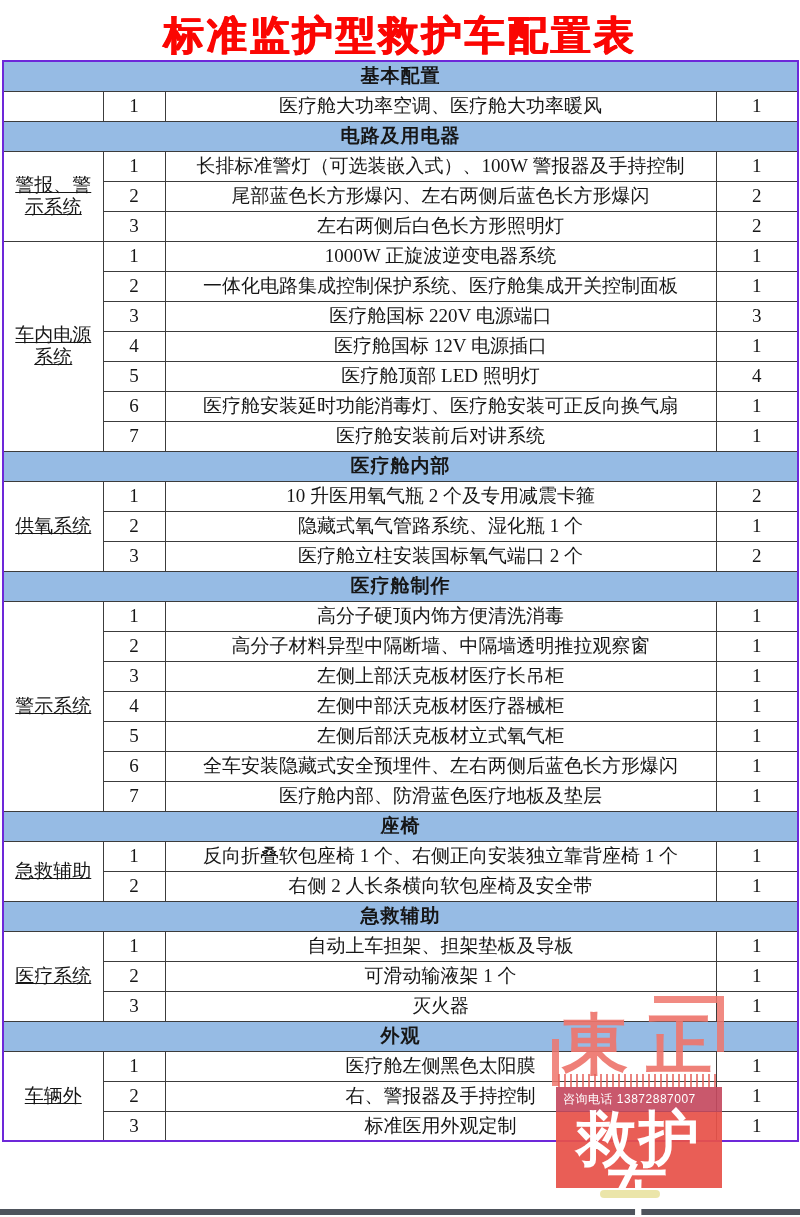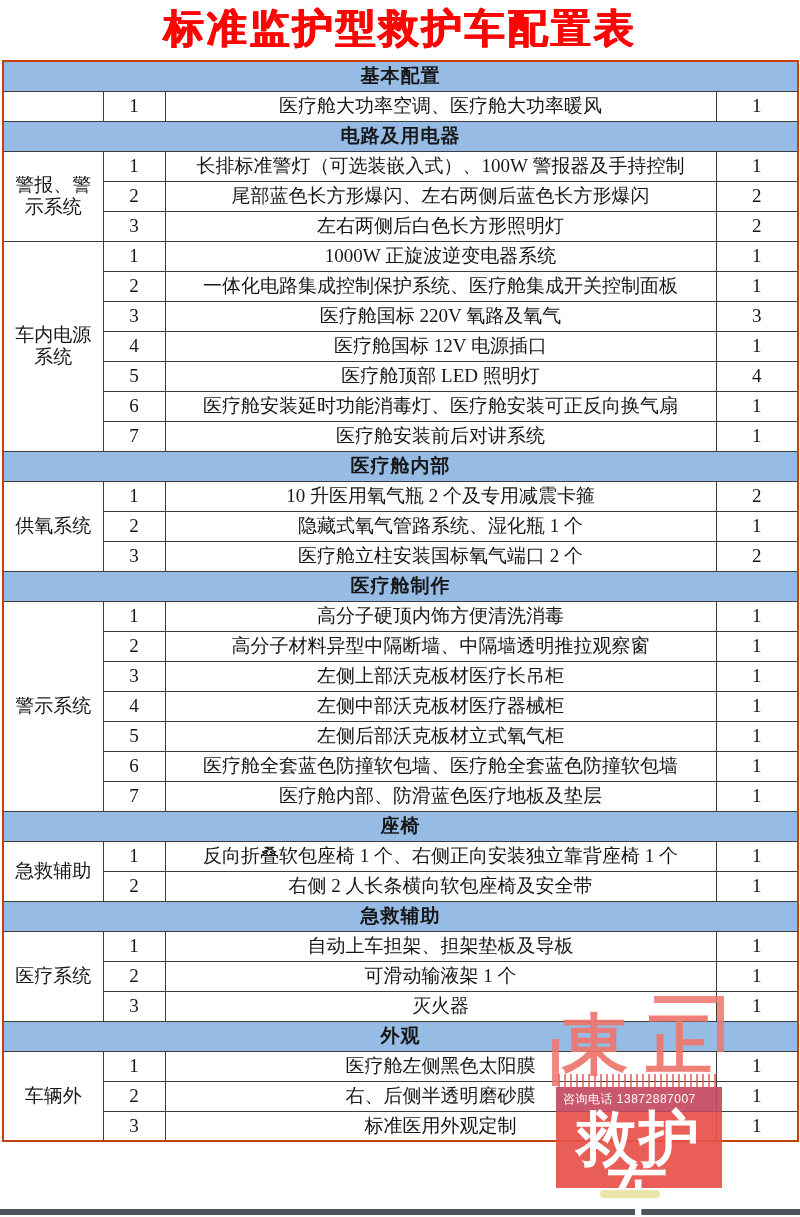--- a/index.html
+++ b/index.html
@@ -2,41 +2,41 @@
 <html><head>
 <meta charset="utf-8">
 <style>
   * { box-sizing: border-box; }
   html,body { margin:0; padding:0; }
   body {
     width:800px; height:1217px; position:relative; background:#ffffff;
     font-family:"Liberation Serif","DejaVu Serif",serif; overflow:hidden;
   }
   .page-title {
-    margin:4px 0 6px; text-align:center;
+    margin:11px 0 6px; text-align:center;
     font-family:"Liberation Sans","DejaVu Sans",sans-serif;
     font-size:40px; line-height:1.2; font-weight:900; color:#fb0603;
     letter-spacing:3px;
     text-shadow:1px 0 currentColor, -0.5px 0 currentColor;
   }
   .table-wrap { position:absolute; left:2px; top:60px; width:795px; }
   table.cfg {
     width:795px; border-collapse:collapse; table-layout:fixed;
-    border:2px solid #c2410c;
+    border:2px solid #6d28d9;
   }
   table.cfg td {
     border:1px solid #3c3c3c; text-align:center; vertical-align:middle;
     font-size:19px; color:#161616; padding:1px 3px; height:30px; line-height:1.15;
     overflow:hidden;
   }
   td.sec {
     background:#96bbe4; border:2px solid #54749c;
     font-weight:bold; font-size:21px; height:28px; letter-spacing:1px;
   }
-  td.cat { font-size:19px; padding:1px 6px; }
+  td.cat { font-size:19px; padding:1px 6px;text-decoration:underline; }
   td.no, td.qty { font-size:20px; }
   td.desc { font-size:19px; }
 
   
   .wm { position:absolute; z-index:5; pointer-events:none; }
   .seal {
     left:556px; top:998px; width:166px; height:90px;
     color:rgba(238,117,108,0.92);
     display:flex; align-items:center; justify-content:space-between;
     font-weight:bold; font-size:66px; line-height:1; padding:4px 10px 0 6px;
@@ -115,21 +115,21 @@
           <td class="desc">1000W 正旋波逆变电器系统</td>
           <td class="qty">1</td>
         </tr>
         <tr>
           <td class="no">2</td>
           <td class="desc">一体化电路集成控制保护系统、医疗舱集成开关控制面板</td>
           <td class="qty">1</td>
         </tr>
         <tr>
           <td class="no">3</td>
-          <td class="desc">医疗舱国标 220V 氧路及氧气</td>
+          <td class="desc">医疗舱国标 220V 电源端口</td>
           <td class="qty">3</td>
         </tr>
         <tr>
           <td class="no">4</td>
           <td class="desc">医疗舱国标 12V 电源插口</td>
           <td class="qty">1</td>
         </tr>
         <tr>
           <td class="no">5</td>
           <td class="desc">医疗舱顶部 LED 照明灯</td>
@@ -188,21 +188,21 @@
           <td class="desc">左侧中部沃克板材医疗器械柜</td>
           <td class="qty">1</td>
         </tr>
         <tr>
           <td class="no">5</td>
           <td class="desc">左侧后部沃克板材立式氧气柜</td>
           <td class="qty">1</td>
         </tr>
         <tr>
           <td class="no">6</td>
-          <td class="desc">医疗舱全套蓝色防撞软包墙、医疗舱全套蓝色防撞软包墙</td>
+          <td class="desc">全车安装隐藏式安全预埋件、左右两侧后蓝色长方形爆闪</td>
           <td class="qty">1</td>
         </tr>
         <tr>
           <td class="no">7</td>
           <td class="desc">医疗舱内部、防滑蓝色医疗地板及垫层</td>
           <td class="qty">1</td>
         </tr>
         <tr>
           <td colspan="4" class="sec">座椅</td>
         </tr>
@@ -240,21 +240,21 @@
           <td colspan="4" class="sec">外观</td>
         </tr>
         <tr>
           <td rowspan="3" class="cat">车辆外</td>
           <td class="no">1</td>
           <td class="desc">医疗舱左侧黑色太阳膜</td>
           <td class="qty">1</td>
         </tr>
         <tr>
           <td class="no">2</td>
-          <td class="desc">右、后侧半透明磨砂膜</td>
+          <td class="desc">右、警报器及手持控制</td>
           <td class="qty">1</td>
         </tr>
         <tr>
           <td class="no">3</td>
           <td class="desc">标准医用外观定制</td>
           <td class="qty">1</td>
         </tr>
       </tbody>
   </table>
 </div>

